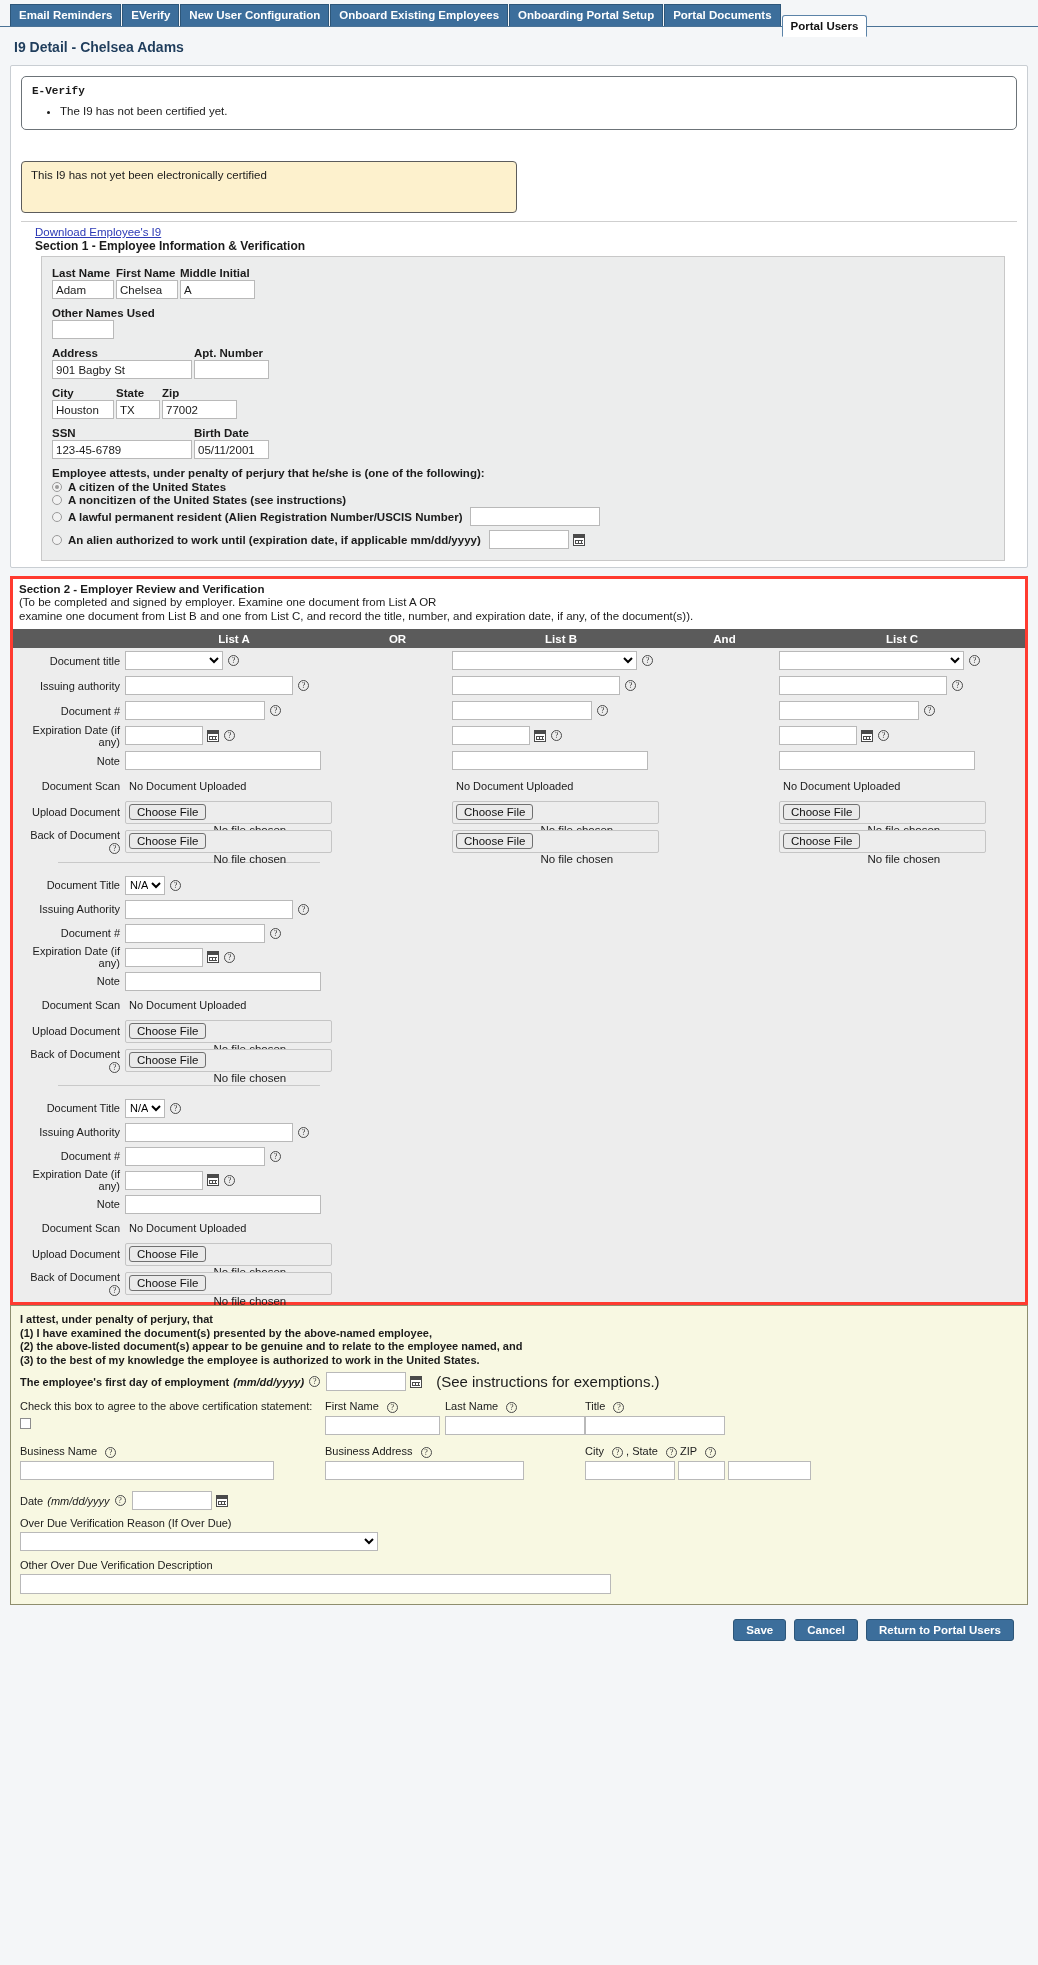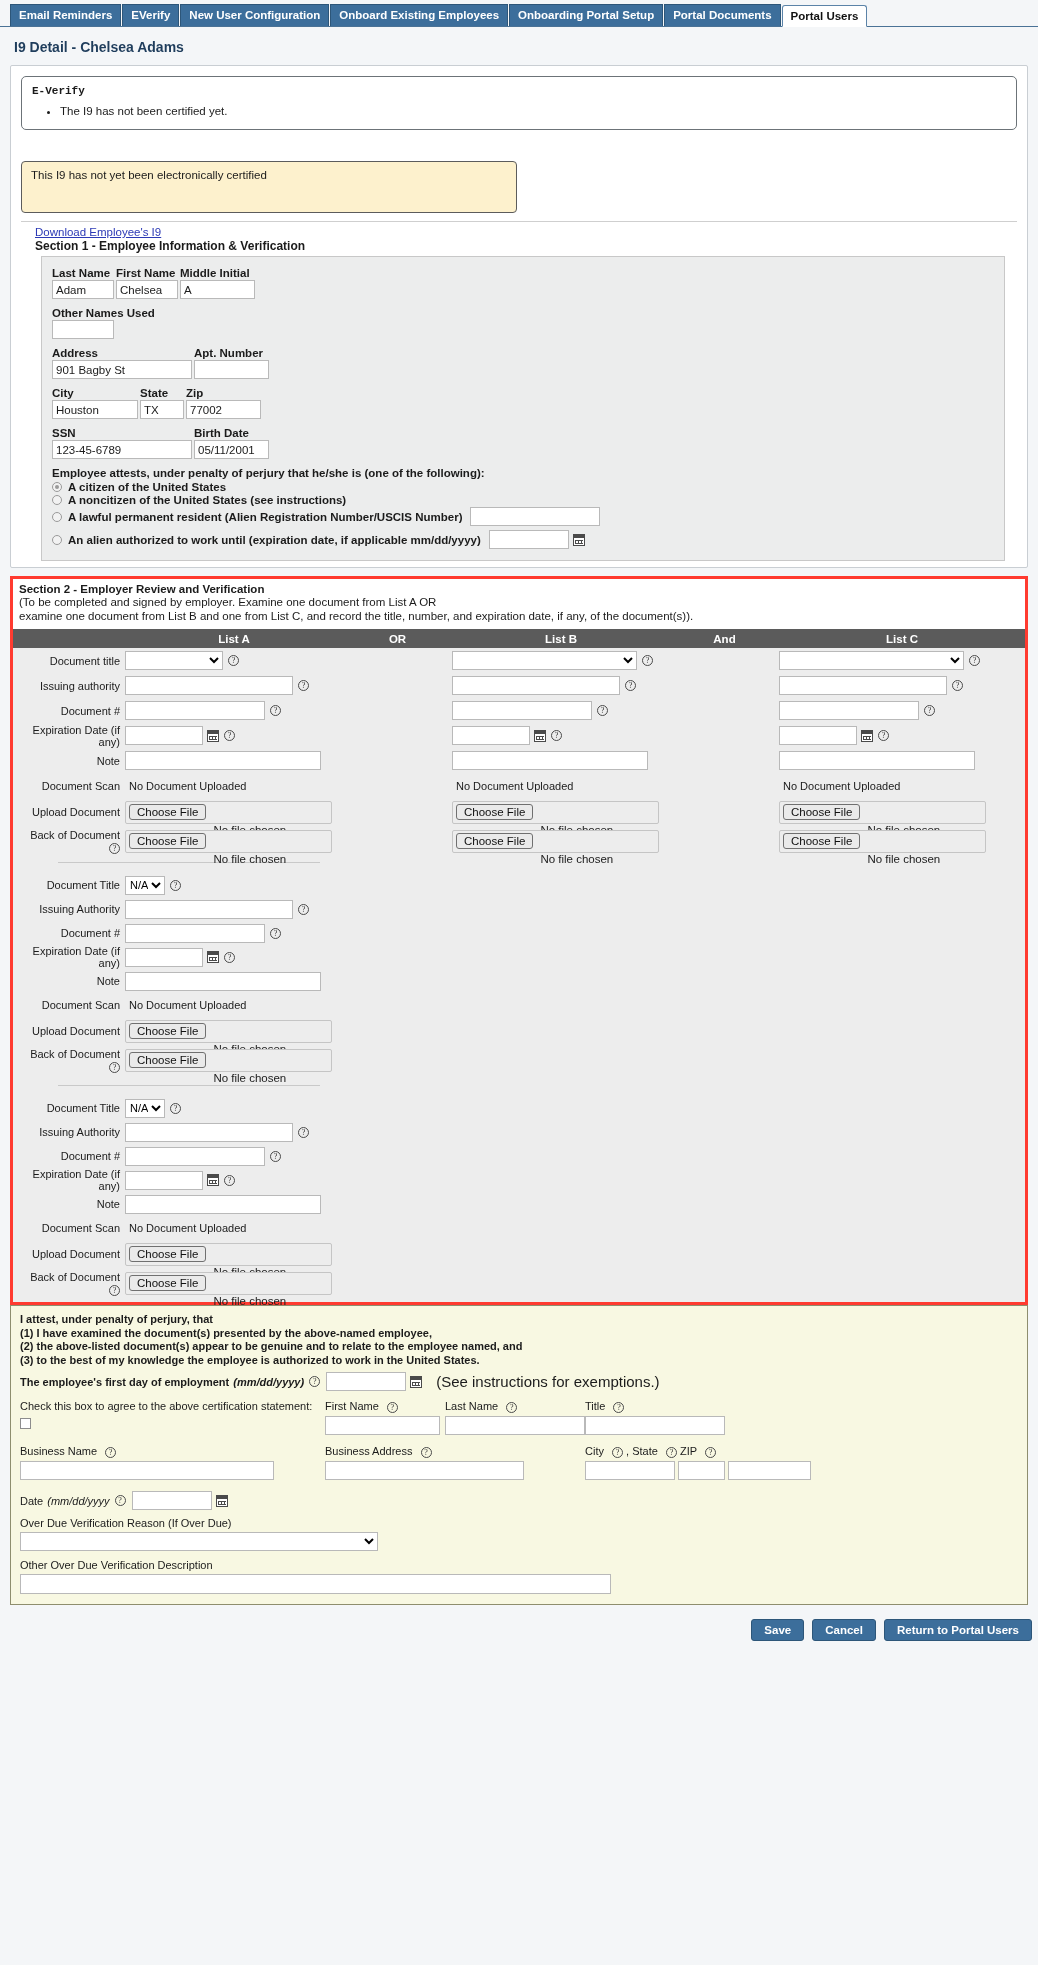--- a/index.html
+++ b/index.html
@@ -35,21 +35,21 @@
     margin-right:1px;
     white-space:nowrap;
     cursor:pointer;
   }
   .tab.active {
     background:#ffffff;
     color:#111111;
     border:1px solid #5b83a8;
     border-bottom:1px solid #ffffff;
     position:relative;
-    top:1px;
+    top:11px;
     border-radius:3px 3px 0 0;
   }
 
   
   .page-title {
     font-size:14px;
     font-weight:bold;
     color:#1f3d5c;
     padding:12px 0 10px 14px;
   }
@@ -225,21 +225,21 @@
   .cert-row { display:flex; align-items:center; }
   .chk {
     width:11px; height:11px; border:1px solid #8d8d8d; background:#ffffff;
     display:inline-block;
   }
   .cert-lbl { font-size:11px; }
 
   
   .footer {
     display:flex; justify-content:flex-end; align-items:center;
-    gap:8px; padding:14px 6px 0 0;
+    gap:8px; padding:14px 24px 0 0;
   }
   .btn {
     background:#3c6e9b; color:#ffffff; font-weight:bold; font-size:11.5px;
     border:1px solid #2d5679; border-radius:3px;
     padding:4px 12px; cursor:pointer;
     font-family:"Liberation Sans", sans-serif;
   }
 </style>
 </head>
 <body>
@@ -304,21 +304,21 @@
       </div>
       <div class="fcell">
         <span class="lbl">Apt. Number</span>
         <input class="inp" style="width: 75px;" value="">
       </div>
     </div>
 
     <div class="frow">
       <div class="fcell">
         <span class="lbl">City</span>
-        <input class="inp" style="width: 86px;" value="Houston">
+        <input class="inp" style="width: 62px;" value="Houston">
       </div>
       <div class="fcell">
         <span class="lbl">State</span>
         <input class="inp" style="width: 44px;" value="TX">
       </div>
       <div class="fcell">
         <span class="lbl">Zip</span>
         <input class="inp" style="width: 75px;" value="77002">
       </div>
     </div>

